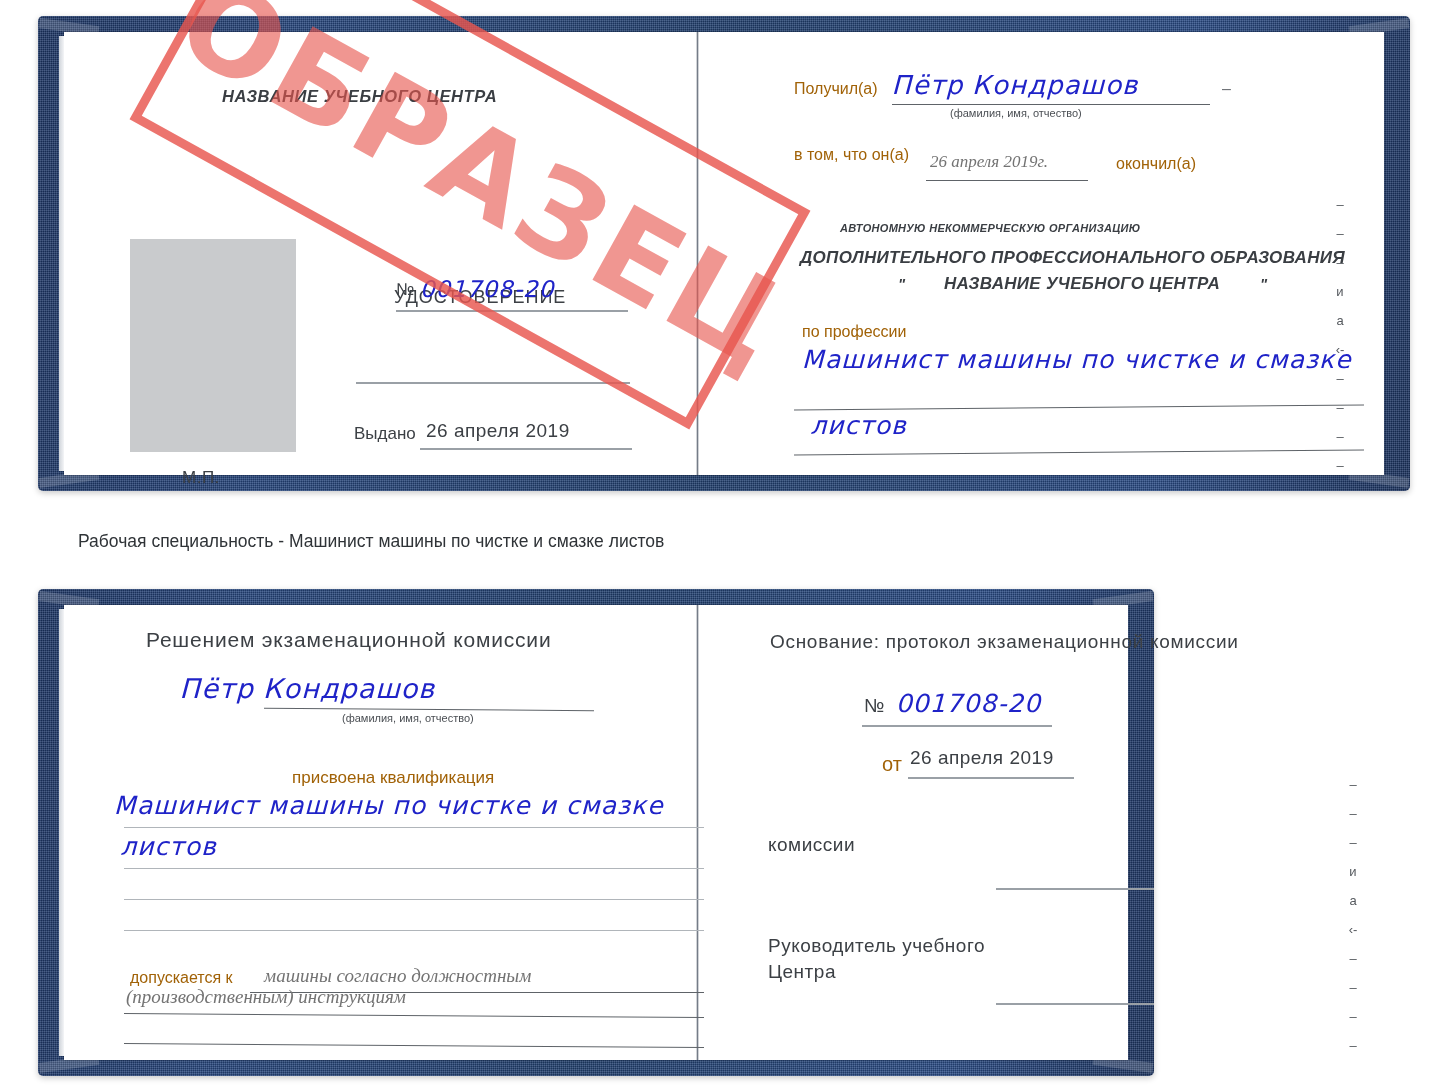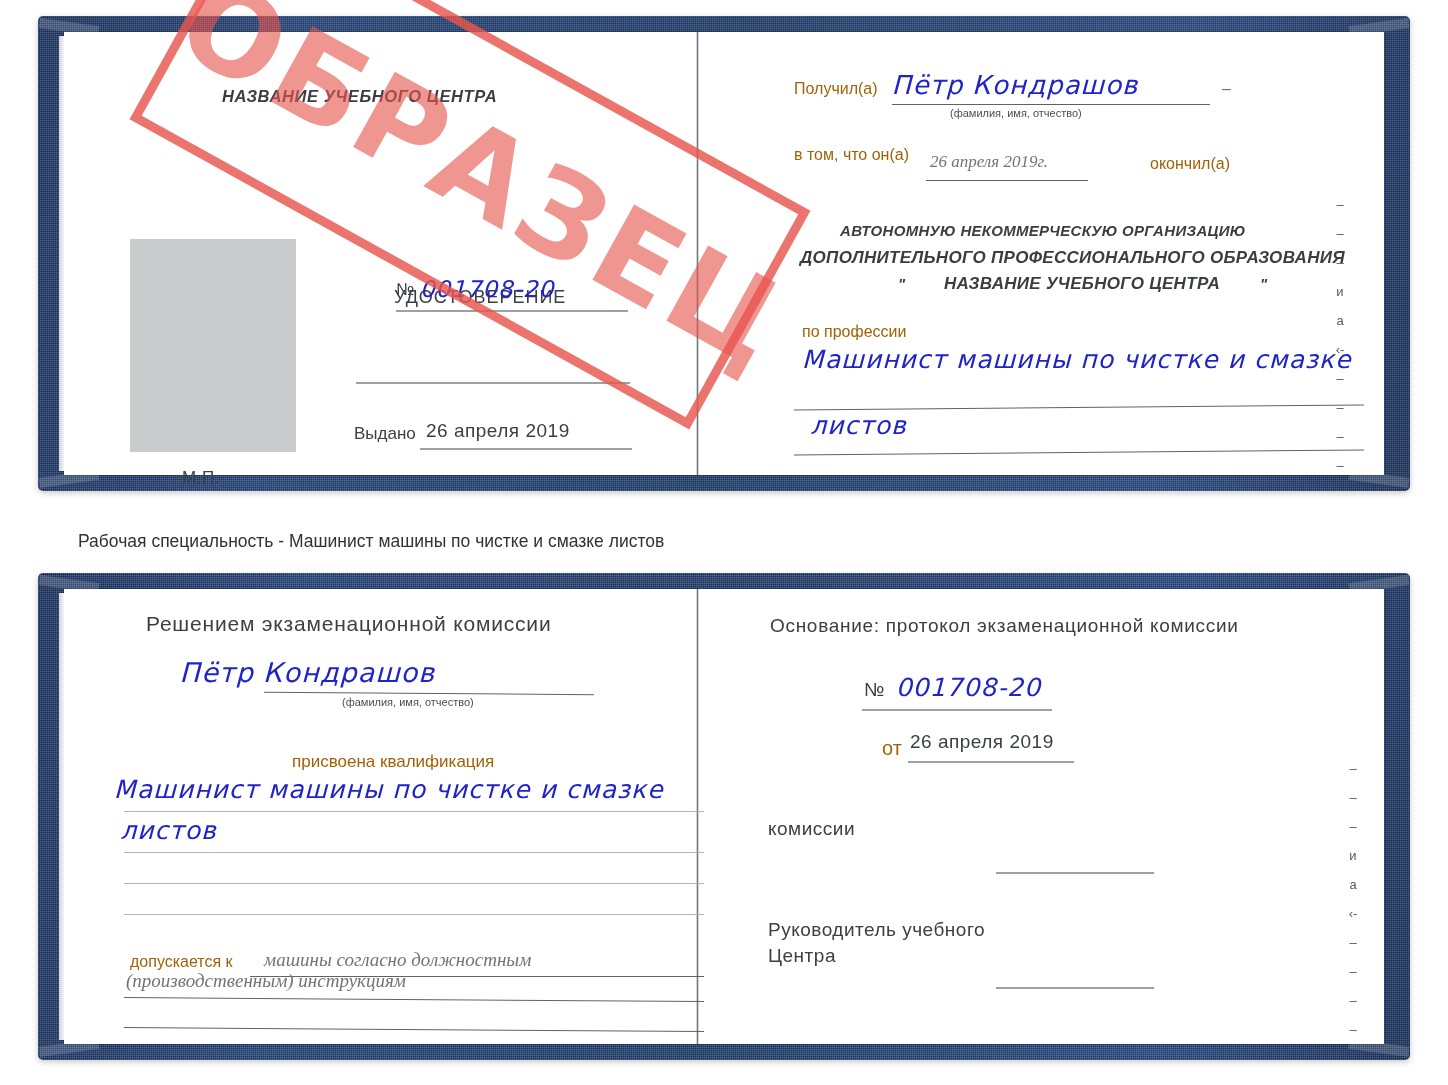--- a/index.html
+++ b/index.html
@@ -15,21 +15,21 @@
   .book{
     position:absolute;
     background:
       repeating-linear-gradient(0deg, rgba(255,255,255,.10) 0 1px, rgba(0,0,0,.10) 1px 2px),
       repeating-linear-gradient(90deg, rgba(255,255,255,.10) 0 1px, rgba(0,0,0,.12) 1px 2px),
       linear-gradient(95deg,#1d3666 0%,#27477f 18%,#21406f 50%,#2a4c87 82%,#1b3360 100%);
     border-radius:5px;
     box-shadow:0 2px 6px rgba(0,0,0,.22);
   }
   .book.top   {left:38px;  top:16px;  width:1372px; height:475px;}
-  .book.bottom{left:38px;  top:573px; width:1372px; height:487px;}
+  .book.bottom{left:38px;  top:589px; width:1116px; height:487px;}
 
   
   .fold{position:absolute;background:rgba(255,255,255,.16);pointer-events:none;}
   .fold.tl{left:2px;top:2px;width:60px;height:10px;transform:rotate(8deg);transform-origin:left top;}
   .fold.bl{left:2px;bottom:3px;width:60px;height:10px;transform:rotate(-8deg);transform-origin:left bottom;}
   .fold.tr{right:2px;top:2px;width:60px;height:10px;transform:rotate(-8deg);transform-origin:right top;}
   .fold.br{right:2px;bottom:3px;width:60px;height:10px;transform:rotate(8deg);transform-origin:right bottom;}
 
   
   .spread{
@@ -157,23 +157,23 @@
 
       <div class="t lbl" style="left:90px;top:48px;">Получил(а)</div>
       <div class="hw" style="left:190px;top:38px;font-size:26px;">Пётр Кондрашов</div>
       <span class="rule dark" style="left:188px;top:72px;width:318px;"></span>
       <div class="t lbl-sm" style="left:246px;top:75px;">(фамилия, имя, отчество)</div>
       <span class="t lbl" style="left:518px;top:48px;color:#6d7176;">–</span>
 
       <div class="t lbl" style="left:90px;top:114px;">в том, что он(а)</div>
       <div class="t serif-it" style="left:226px;top:120px;">26 апреля 2019г.</div>
       <span class="rule dark" style="left:222px;top:148px;width:162px;"></span>
-      <div class="t lbl" style="left:412px;top:123px;margin-left:34px;">окончил(а)</div>
-
-      <div class="t cap" style="left:136px;top:190px;font-size:15px;letter-spacing:.3px;">АВТОНОМНУЮ НЕКОММЕРЧЕСКУЮ ОРГАНИЗАЦИЮ</div>
+      <div class="t lbl" style="left:412px;top:123px;">окончил(а)</div>
+
+      <div class="t cap" style="left:136px;top:190px;font-size:11px;letter-spacing:.3px;">АВТОНОМНУЮ НЕКОММЕРЧЕСКУЮ ОРГАНИЗАЦИЮ</div>
       <div class="t cap" style="left:96px;top:216px;font-size:17px;letter-spacing:.3px;">ДОПОЛНИТЕЛЬНОГО ПРОФЕССИОНАЛЬНОГО ОБРАЗОВАНИЯ</div>
       <div class="t cap" style="left:194px;top:243px;font-size:15px;">"</div>
       <div class="t cap" style="left:240px;top:242px;font-size:17px;letter-spacing:.3px;">НАЗВАНИЕ УЧЕБНОГО ЦЕНТРА</div>
       <div class="t cap" style="left:556px;top:243px;font-size:15px;">"</div>
 
       <div class="t lbl" style="left:98px;top:291px;">по профессии</div>
 
       <div class="hw" style="left:100px;top:313px;font-size:25px;">Машинист машины по чистке и смазке</div>
       <span class="rule dark" style="left:90px;top:375px;width:570px;transform:rotate(-0.5deg);"></span>
       <div class="hw" style="left:108px;top:379px;font-size:25px;">листов</div>

